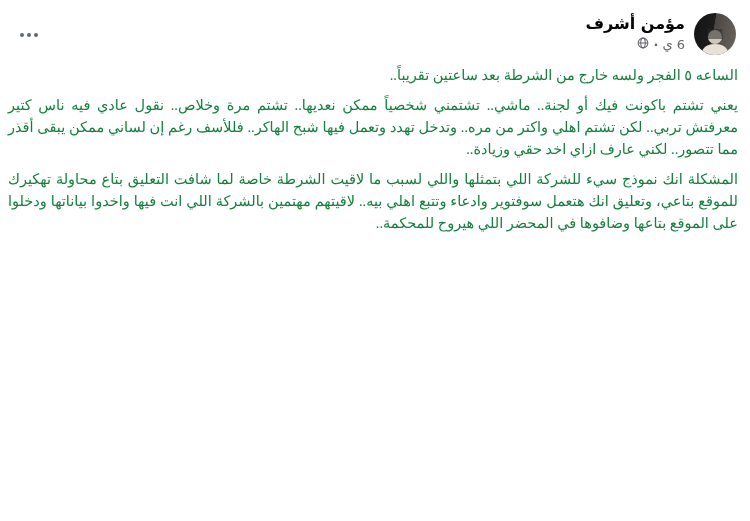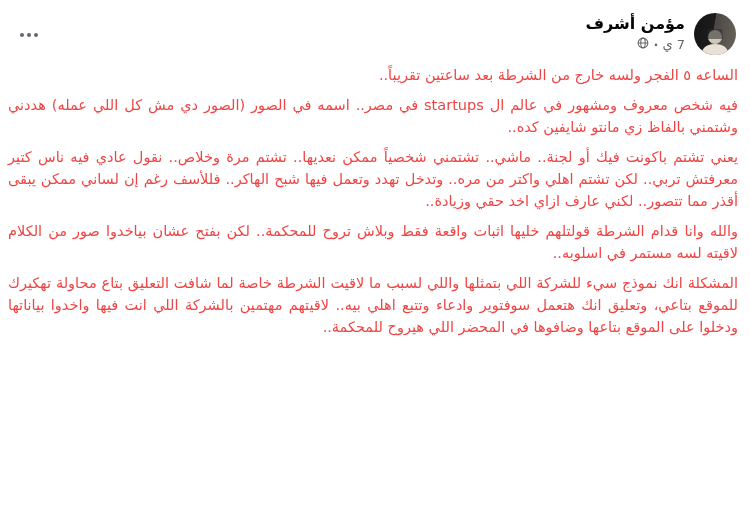--- a/index.html
+++ b/index.html
@@ -67,22 +67,23 @@
     border-radius: 50%;
     background: #606770;
     display: block;
   }
 
   
   .post-body {
     padding: 9px 12px 0 8px;
     font-size: 14.5px;
     line-height: 22px;
-    color: #ef4444;
+    color: #15803d;
     text-align: justify;
+    font-family: Liberation Serif, serif;
   }
   .post-body p { margin: 0 0 8px 0; }
 </style>
 </head>
 <body>
 
 <div class="post">
 
   <div class="post-header">
 
@@ -92,21 +93,21 @@
           <circle cx="17" cy="10" r="7" fill="#cfc6b8"></circle>
           <path d="M3 30 C3 20 10 17 17 17 C24 17 31 20 31 30 Z" fill="#e8e2d6"></path>
           <path d="M10 2 L24 2 L25 12 L9 12 Z" fill="#2b2b2b" opacity="0.55"></path>
         </svg>
       </span>
     </div>
 
     <div class="header-text">
       <div class="author-name">مؤمن أشرف</div>
       <div class="meta">
-        <span>7 ي</span>
+        <span>6 ي</span>
         <span class="sep">·</span>
         <span class="globe-icon">
           <svg width="12" height="12" viewBox="0 0 16 16" fill="none" stroke="#65676b" stroke-width="1.4">
             <circle cx="8" cy="8" r="6.5"></circle>
             <ellipse cx="8" cy="8" rx="3" ry="6.5"></ellipse>
             <line x1="1.5" y1="8" x2="14.5" y2="8"></line>
           </svg>
         </span>
       </div>
     </div>
@@ -116,19 +117,17 @@
         <i></i>
           <i></i>
           <i></i>
       </span>
     </button>
 
   </div>
 
   <div class="post-body">
     <p>الساعه ٥ الفجر ولسه خارج من الشرطة بعد ساعتين تقريباً..</p>
-    <p>فيه شخص معروف ومشهور في عالم ال startups في مصر.. اسمه في الصور (الصور دي مش كل اللي عمله) هددني وشتمني بالفاظ زي مانتو شايفين كده..</p>
     <p>يعني تشتم باكونت فيك أو لجنة.. ماشي.. تشتمني شخصياً ممكن نعديها.. تشتم مرة وخلاص.. نقول عادي فيه ناس كتير معرفتش تربي.. لكن تشتم اهلي واكتر من مره.. وتدخل تهدد وتعمل فيها شبح الهاكر.. فللأسف رغم إن لساني ممكن يبقى أقذر مما تتصور.. لكني عارف ازاي اخد حقي وزيادة..</p>
-    <p>والله وانا قدام الشرطة قولتلهم خليها اثبات واقعة فقط وبلاش تروح للمحكمة.. لكن بفتح عشان بياخدوا صور من الكلام لاقيته لسه مستمر في اسلوبه..</p>
     <p>المشكلة انك نموذج سيء للشركة اللي بتمثلها واللي لسبب ما لاقيت الشرطة خاصة لما شافت التعليق بتاع محاولة تهكيرك للموقع بتاعي، وتعليق انك هتعمل سوفتوير وادعاء وتتبع اهلي بيه.. لاقيتهم مهتمين بالشركة اللي انت فيها واخدوا بياناتها ودخلوا على الموقع بتاعها وضافوها في المحضر اللي هيروح للمحكمة..</p>
   </div>
 
 </div>
 
 </body></html>

